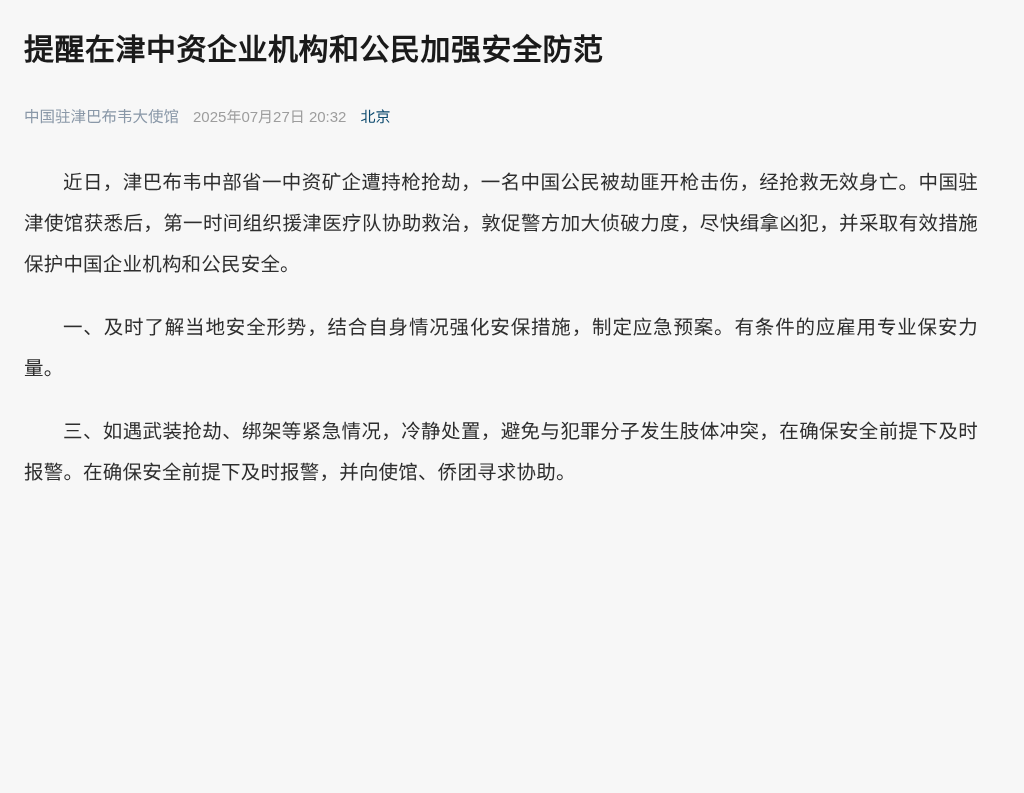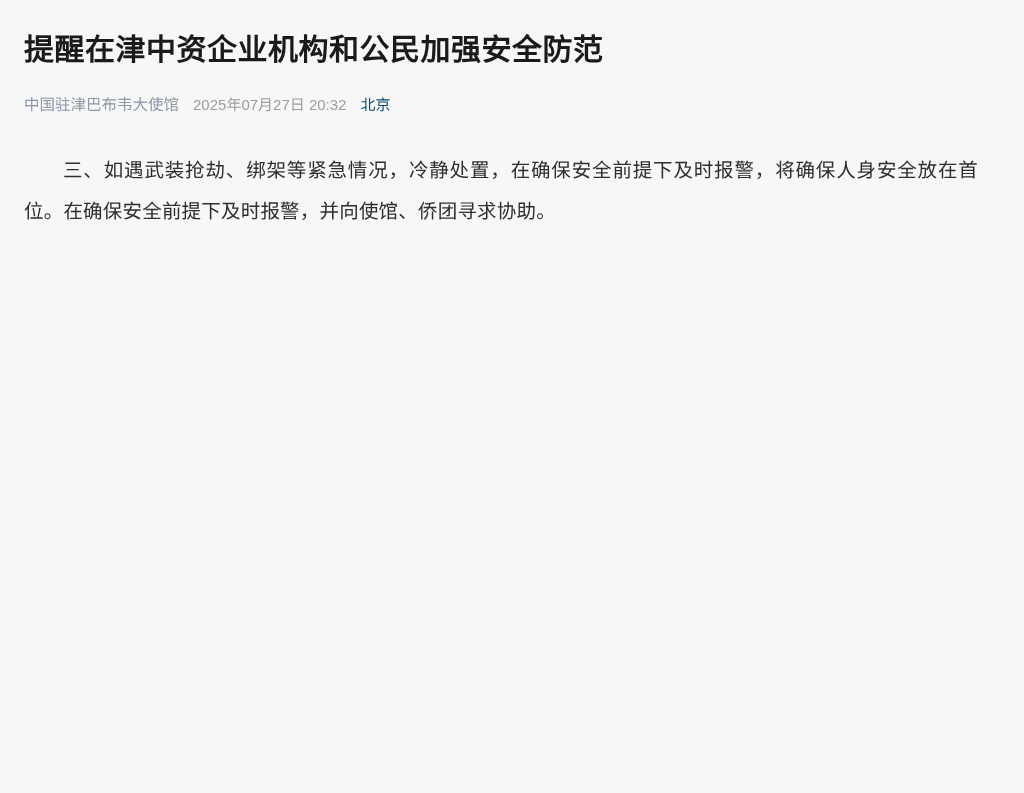--- a/index.html
+++ b/index.html
@@ -25,21 +25,21 @@
   .article-title {
     font-size: 30px;
     line-height: 44px;
     font-weight: 700;
     color: #1a1a1a;
     letter-spacing: 0.5px;
     margin: 10px 0 0 0;
     font-family: "Liberation Sans", sans-serif;
   }
   .meta-row {
-    margin-top: 22px;
+    margin-top: 34px;
     font-size: 15px;
     line-height: 22px;
     color: #9a9a9a;
     display: flex;
     align-items: baseline;
     gap: 14px;
     white-space: nowrap;
   }
   .meta-source {
     color: #8a98a8;
@@ -76,16 +76,18 @@
 
   <h1 class="article-title">提醒在津中资企业机构和公民加强安全防范</h1>
 
   <div class="meta-row">
     <span class="meta-source">中国驻津巴布韦大使馆</span>
     <span class="meta-date">2025年07月27日 20:32</span>
     <span class="meta-location">北京</span>
   </div>
 
   <div class="body-copy">
-    <p class="para">三、如遇武装抢劫、绑架等紧急情况，冷静处置，在确保安全前提下及时报警，将确保人身安全放在首位。在确保安全前提下及时报警，并向使馆、侨团寻求协助。</p>
+    <p class="para">近日，津巴布韦中部省一中资矿企遭持枪抢劫，一名中国公民被劫匪开枪击伤，经抢救无效身亡。中国驻津使馆获悉后，第一时间组织援津医疗队协助救治，敦促警方加大侦破力度，尽快缉拿凶犯，并采取有效措施保护中国企业机构和公民安全。</p>
+    <p class="para">一、及时了解当地安全形势，结合自身情况强化安保措施，制定应急预案。有条件的应雇用专业保安力量。</p>
+    <p class="para">三、如遇武装抢劫、绑架等紧急情况，冷静处置，避免与犯罪分子发生肢体冲突，在确保安全前提下及时报警。在确保安全前提下及时报警，并向使馆、侨团寻求协助。</p>
   </div>
 
 </div>
 
 </body></html>

